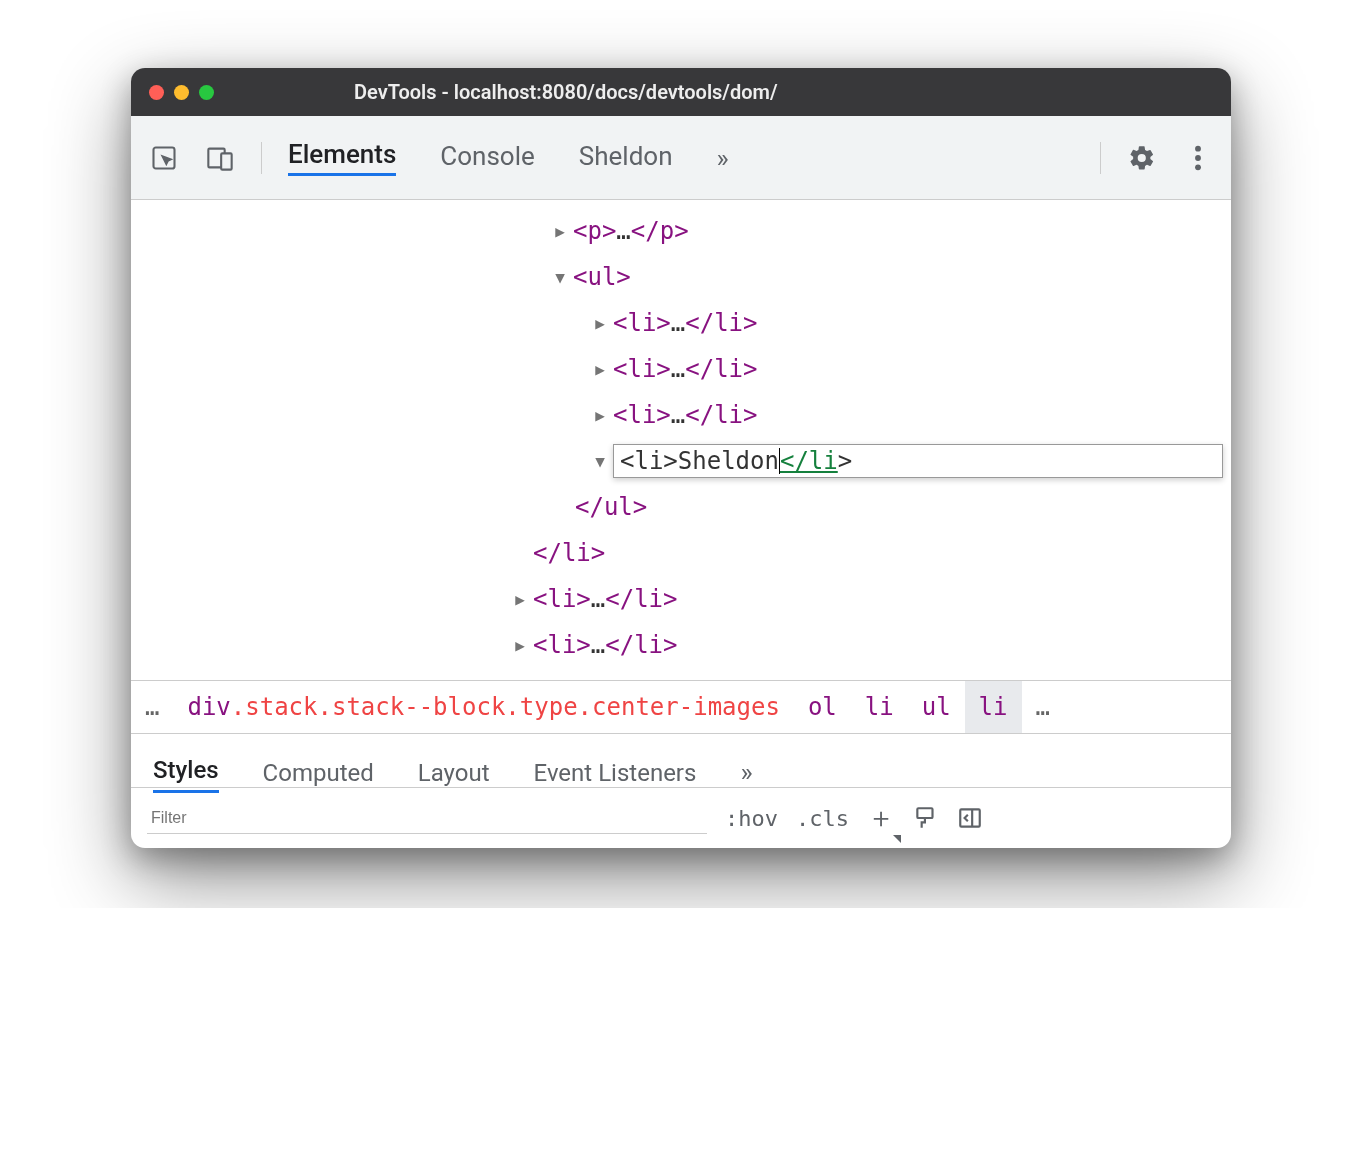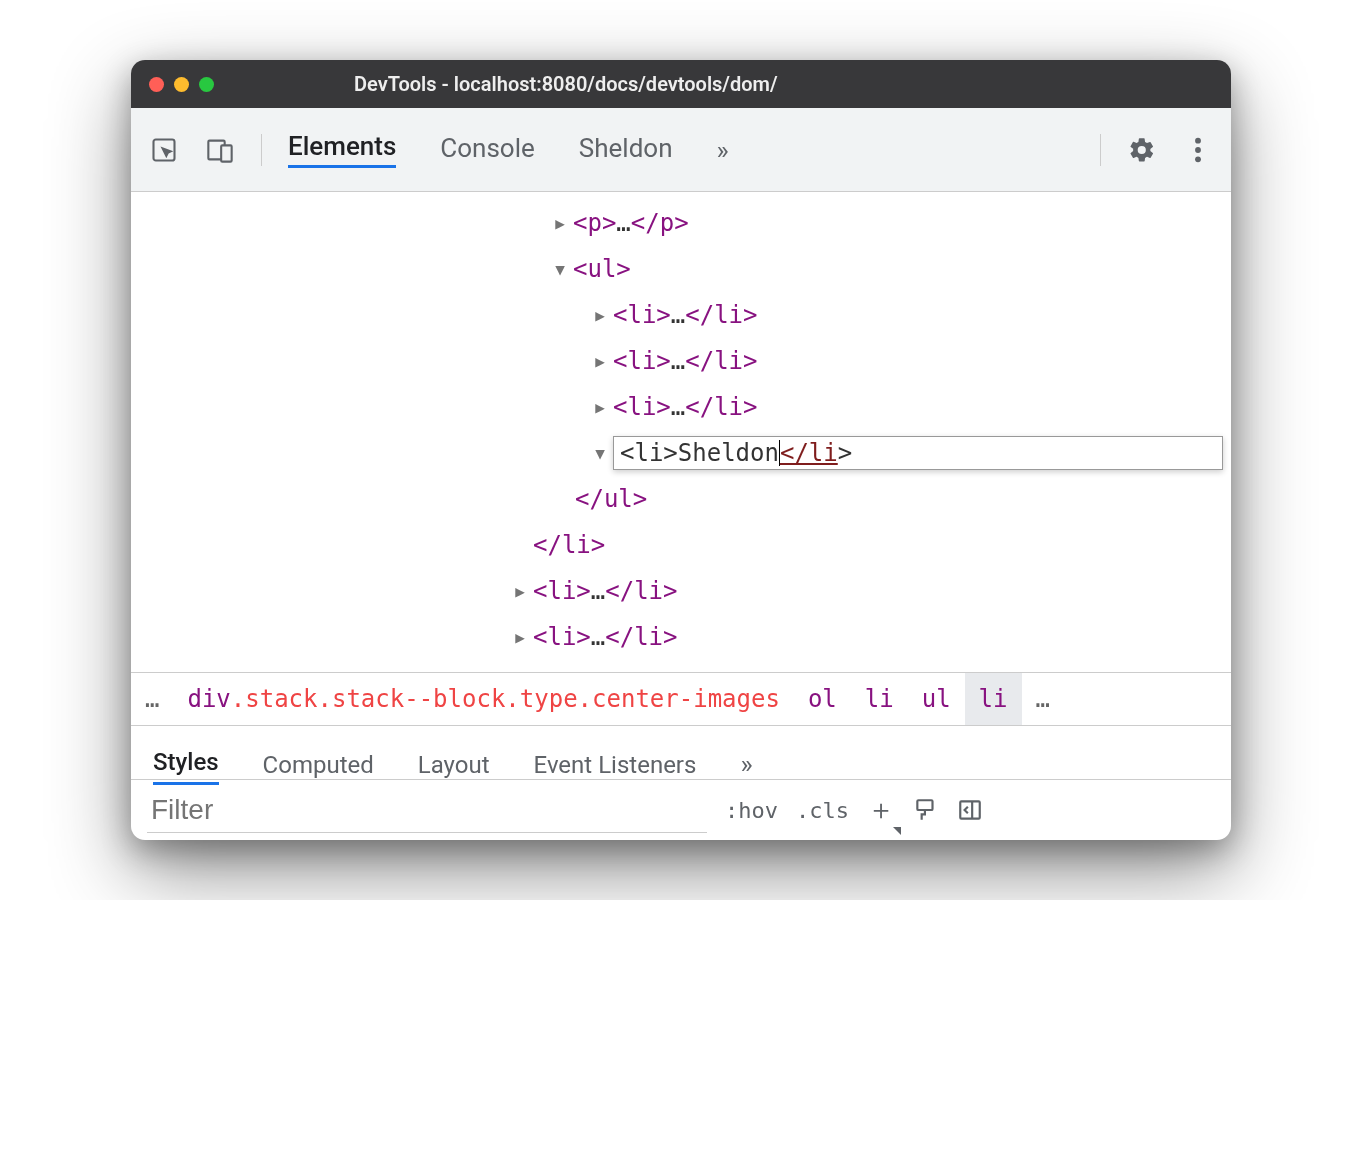--- a/index.html
+++ b/index.html
@@ -10,20 +10,21 @@
   justify-content: center;
   align-items: flex-start;
   padding: 60px 40px;
 }
 .window {
   width: 1100px;
   background: #fff;
   border-radius: 14px;
   box-shadow: 0 30px 80px rgba(0,0,0,0.45), 0 10px 30px rgba(0,0,0,0.3);
   overflow: hidden;
+  margin-top: 8px;
 }
 .titlebar {
   background: #38383a;
   height: 48px;
   display: flex;
   align-items: center;
   padding: 0 18px;
   gap: 10px;
 }
 .traffic { display: flex; gap: 10px; }
@@ -68,21 +69,21 @@
   border: 1px solid #999;
   box-shadow: 0 2px 6px rgba(0,0,0,0.2);
   padding: 2px 6px;
   display: inline-flex;
   align-items: center;
   font-family: inherit;
   font-size: 24px;
   width: 610px;
 }
 .edit-box .tag-in { color: #333; }
-.edit-box .cursor-spot { color: #7f1d1d; text-decoration: underline; }
+.edit-box .cursor-spot { color: #15803d; text-decoration: underline; }
 .edit-box .caret-line { display:inline-block; width:1px; height: 26px; background:#000; vertical-align: middle; }
 
 .breadcrumbs {
   display: flex;
   align-items: center;
   height: 54px;
   border-top: 1px solid #ccc;
   border-bottom: 1px solid #ccc;
   background: #fff;
   font-size: 24px;
@@ -113,21 +114,21 @@
   display: flex;
   align-items: center;
   height: 60px;
   padding: 0 16px;
   gap: 18px;
 }
 .filter-input {
   flex: 0 0 560px;
   border: none;
   border-bottom: 1px solid #ccc;
-  font-size: 28px;
+  font-size: 16px;
   padding: 6px 4px;
   outline: none;
   color: #777;
   background: transparent;
 }
 .styles-toolbar .tool { font-family: "Menlo","Monaco",monospace; font-size: 22px; color: #5f6368; font-weight: 400; cursor: pointer; }
 .styles-toolbar .plus { font-size: 28px; color:#5f6368; cursor:pointer; position: relative;}
 .styles-toolbar .plus-sub { position: absolute; right: -6px; bottom: -6px; width:0; height:0; border-left:8px solid transparent; border-top:8px solid #5f6368;}
 .styles-toolbar .icon-svg { width: 26px; height: 26px; color:#5f6368; cursor:pointer; }
 

